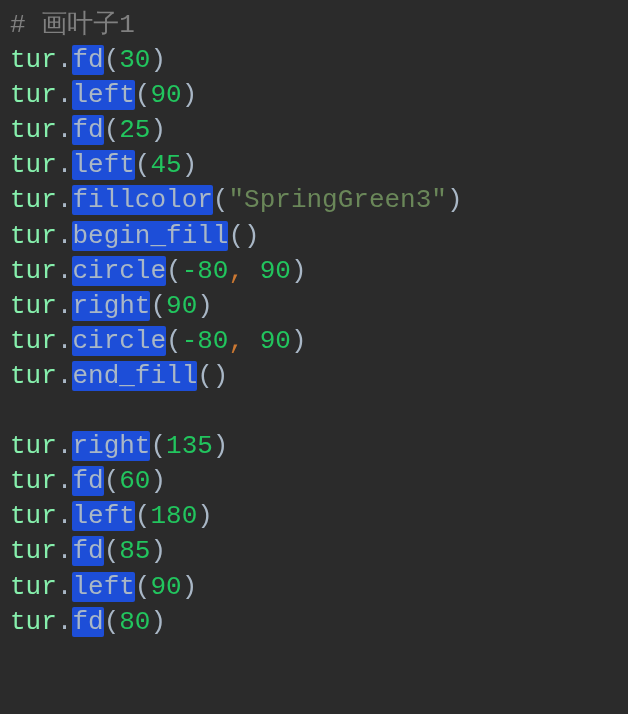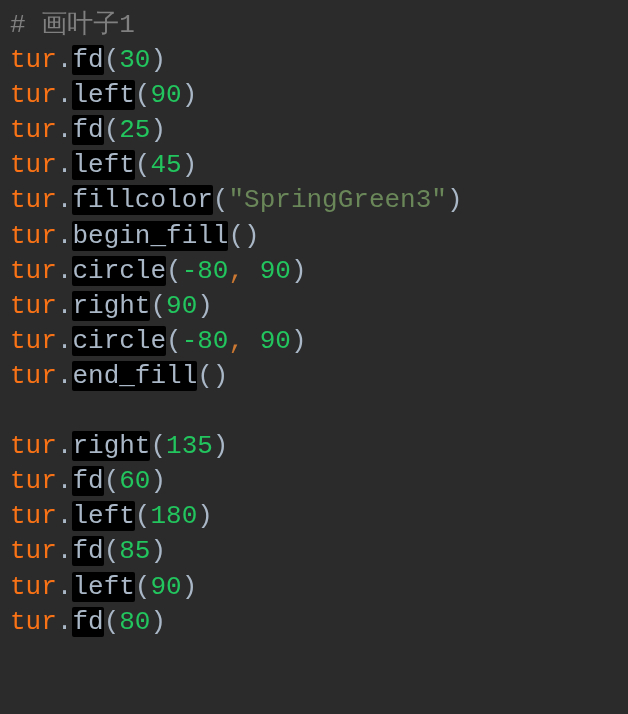--- a/index.html
+++ b/index.html
@@ -12,23 +12,23 @@
     width: 628px;
     height: 714px;
     overflow: hidden;
   }
   .editor {
     padding: 8px 5px 10px 10px;
     white-space: pre;
     color: #a9b7c6;
   }
   .tok-comment { color: #808080; }
-  .tok-ident   { color: #f97316; }
+  .tok-ident   { color: #86efac; }
   .tok-dot     { color: #a9b7c6; }
-  .tok-method  { color: #a9b7c6; background: #000000; border-radius: 2px; margin-top: 34px; }
+  .tok-method  { color: #a9b7c6; background: #1d4ed8; border-radius: 2px; margin-top: 34px; }
   .tok-paren   { color: #a9b7c6; }
   .tok-number  { color: #22c55e; }
   .tok-comma   { color: #cc7832; }
   .tok-string  { color: #6a8759; }
   .line { display: block; }
 </style>
 </head>
 <body>
 
 <div class="editor" id="editor"><span class="line"><span class="tok-comment"># 画叶子1</span></span><span class="line"><span class="tok-ident">tur</span><span class="tok-dot">.</span><span class="tok-method">fd</span><span class="tok-paren">(</span><span class="tok-number">30</span><span class="tok-paren">)</span></span><span class="line"><span class="tok-ident">tur</span><span class="tok-dot">.</span><span class="tok-method">left</span><span class="tok-paren">(</span><span class="tok-number">90</span><span class="tok-paren">)</span></span><span class="line"><span class="tok-ident">tur</span><span class="tok-dot">.</span><span class="tok-method">fd</span><span class="tok-paren">(</span><span class="tok-number">25</span><span class="tok-paren">)</span></span><span class="line"><span class="tok-ident">tur</span><span class="tok-dot">.</span><span class="tok-method">left</span><span class="tok-paren">(</span><span class="tok-number">45</span><span class="tok-paren">)</span></span><span class="line"><span class="tok-ident">tur</span><span class="tok-dot">.</span><span class="tok-method">fillcolor</span><span class="tok-paren">(</span><span class="tok-string">"SpringGreen3"</span><span class="tok-paren">)</span></span><span class="line"><span class="tok-ident">tur</span><span class="tok-dot">.</span><span class="tok-method">begin_fill</span><span class="tok-paren">(</span><span class="tok-paren">)</span></span><span class="line"><span class="tok-ident">tur</span><span class="tok-dot">.</span><span class="tok-method">circle</span><span class="tok-paren">(</span><span class="tok-number">-80</span><span class="tok-comma">,</span><span class="tok-ident"> </span><span class="tok-number">90</span><span class="tok-paren">)</span></span><span class="line"><span class="tok-ident">tur</span><span class="tok-dot">.</span><span class="tok-method">right</span><span class="tok-paren">(</span><span class="tok-number">90</span><span class="tok-paren">)</span></span><span class="line"><span class="tok-ident">tur</span><span class="tok-dot">.</span><span class="tok-method">circle</span><span class="tok-paren">(</span><span class="tok-number">-80</span><span class="tok-comma">,</span><span class="tok-ident"> </span><span class="tok-number">90</span><span class="tok-paren">)</span></span><span class="line"><span class="tok-ident">tur</span><span class="tok-dot">.</span><span class="tok-method">end_fill</span><span class="tok-paren">(</span><span class="tok-paren">)</span></span><span class="line"><span class="tok-ident"> </span></span><span class="line"><span class="tok-ident">tur</span><span class="tok-dot">.</span><span class="tok-method">right</span><span class="tok-paren">(</span><span class="tok-number">135</span><span class="tok-paren">)</span></span><span class="line"><span class="tok-ident">tur</span><span class="tok-dot">.</span><span class="tok-method">fd</span><span class="tok-paren">(</span><span class="tok-number">60</span><span class="tok-paren">)</span></span><span class="line"><span class="tok-ident">tur</span><span class="tok-dot">.</span><span class="tok-method">left</span><span class="tok-paren">(</span><span class="tok-number">180</span><span class="tok-paren">)</span></span><span class="line"><span class="tok-ident">tur</span><span class="tok-dot">.</span><span class="tok-method">fd</span><span class="tok-paren">(</span><span class="tok-number">85</span><span class="tok-paren">)</span></span><span class="line"><span class="tok-ident">tur</span><span class="tok-dot">.</span><span class="tok-method">left</span><span class="tok-paren">(</span><span class="tok-number">90</span><span class="tok-paren">)</span></span><span class="line"><span class="tok-ident">tur</span><span class="tok-dot">.</span><span class="tok-method">fd</span><span class="tok-paren">(</span><span class="tok-number">80</span><span class="tok-paren">)</span></span></div>

